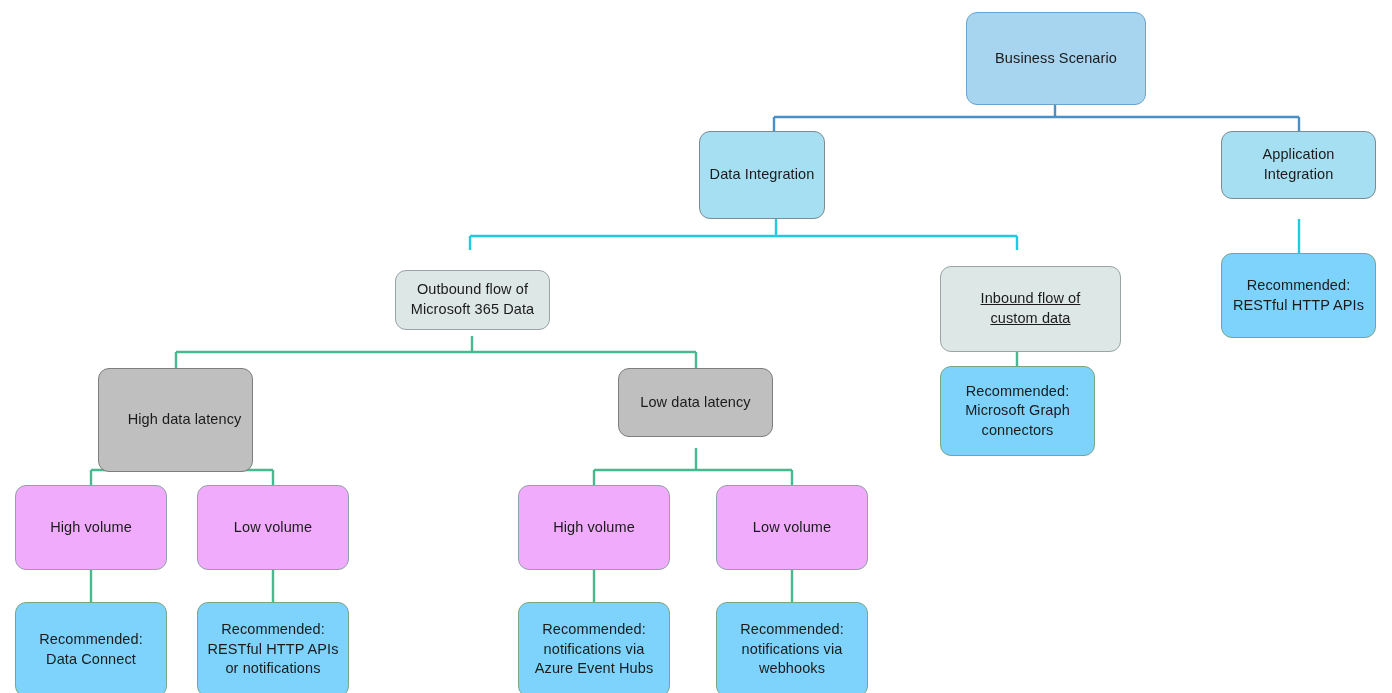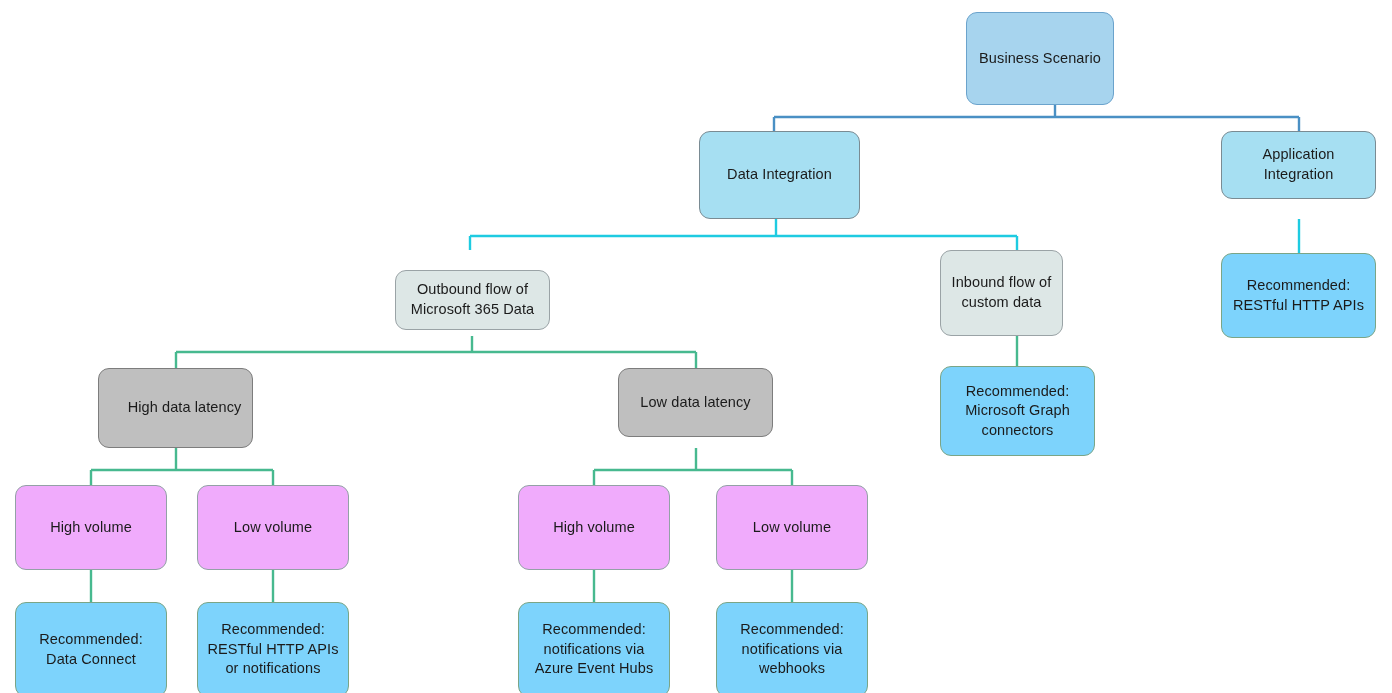--- a/index.html
+++ b/index.html
@@ -61,43 +61,43 @@
       <path d="M472,336 L472,352 M176,352 L696,352 M176,352 L176,368 M696,352 L696,368" stroke="#47b98f" stroke-width="2.4" fill="none" stroke-linecap="butt"></path>
       <path d="M1017,336 L1017,366" stroke="#47b98f" stroke-width="2.4" fill="none" stroke-linecap="butt"></path>
       <path d="M176,448 L176,470 M91,470 L273,470 M91,470 L91,485 M273,470 L273,485" stroke="#47b98f" stroke-width="2.4" fill="none" stroke-linecap="butt"></path>
       <path d="M696,448 L696,470 M594,470 L792,470 M594,470 L594,485 M792,470 L792,485" stroke="#47b98f" stroke-width="2.4" fill="none" stroke-linecap="butt"></path>
       <path d="M91,570 L91,602" stroke="#47b98f" stroke-width="2.4" fill="none" stroke-linecap="butt"></path>
       <path d="M273,570 L273,602" stroke="#47b98f" stroke-width="2.4" fill="none" stroke-linecap="butt"></path>
       <path d="M594,570 L594,602" stroke="#47b98f" stroke-width="2.4" fill="none" stroke-linecap="butt"></path>
       <path d="M792,570 L792,602" stroke="#47b98f" stroke-width="2.4" fill="none" stroke-linecap="butt"></path>
     </svg>
   <div id="nodes">
-      <div class="node fill-blue" style="left: 966px; top: 12px; width: 148px; height: 93px;">
+      <div class="node fill-blue" style="left: 966px; top: 12px; width: 180px; height: 93px;">
         <span class="label">Business Scenario</span>
       </div>
-      <div class="node fill-cyan" style="left: 699px; top: 131px; width: 161px; height: 88px; justify-content: center;">
+      <div class="node fill-cyan" style="left: 699px; top: 131px; width: 126px; height: 88px; justify-content: center;">
         <span class="label">Data Integration</span>
       </div>
       <div class="node fill-cyan" style="left: 1221px; top: 131px; width: 155px; height: 68px;">
         <span class="label">Application
 Integration</span>
       </div>
       <div class="node fill-pale" style="left: 395px; top: 254px; width: 155px; height: 60px; margin-top: 16px;">
         <span class="label">Outbound flow of
 Microsoft 365 Data</span>
       </div>
-      <div class="node fill-pale" style="left: 940px; top: 250px; width: 123px; height: 86px;">
+      <div class="node fill-pale" style="left: 940px; top: 266px; width: 181px; height: 86px; text-decoration: underline;">
         <span class="label">Inbound flow of
 custom data</span>
       </div>
       <div class="node fill-green" style="left: 1221px; top: 253px; width: 155px; height: 85px;">
         <span class="label">Recommended:
 RESTful HTTP APIs</span>
       </div>
-      <div class="node fill-gray" style="left: 98px; top: 368px; width: 155px; height: 80px; padding-left: 26px;">
+      <div class="node fill-gray" style="left: 98px; top: 368px; width: 155px; height: 104px; padding-left: 26px;">
         <span class="label">High data latency</span>
       </div>
       <div class="node fill-gray" style="left: 618px; top: 368px; width: 155px; height: 69px;">
         <span class="label">Low data latency</span>
       </div>
       <div class="node fill-green" style="left: 940px; top: 366px; width: 155px; height: 90px;">
         <span class="label">Recommended:
 Microsoft Graph
 connectors</span>
       </div>

